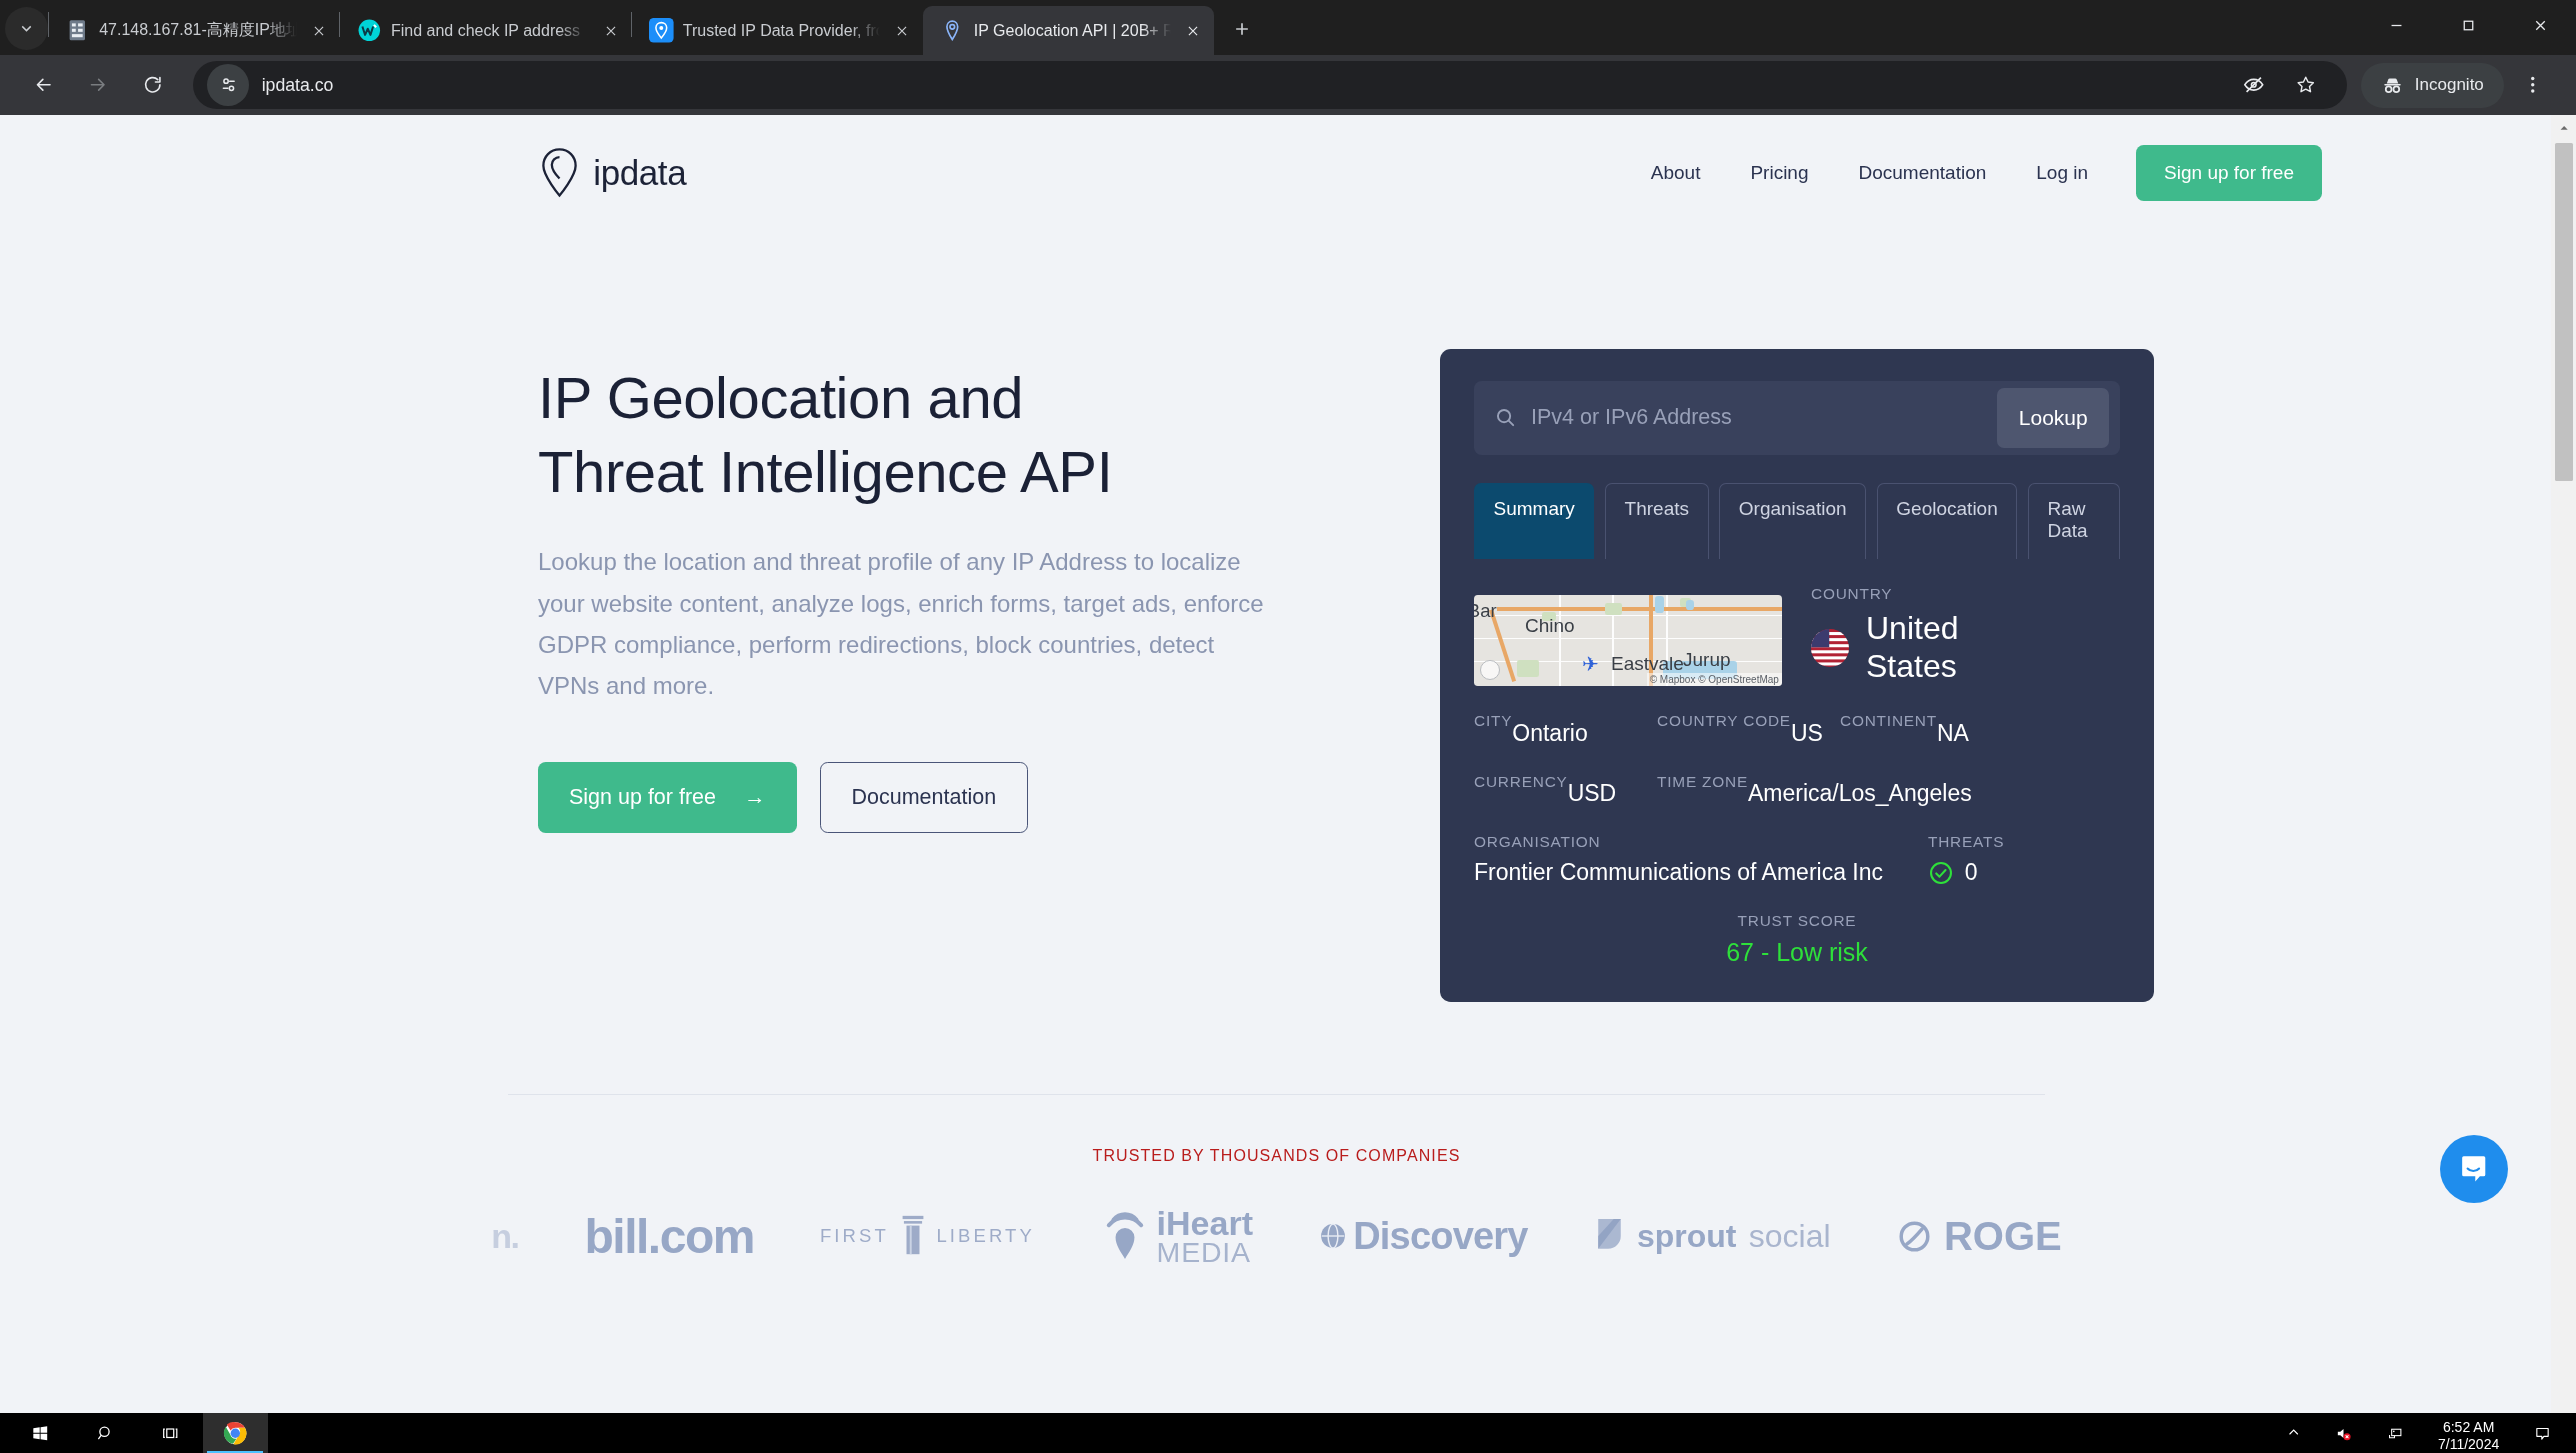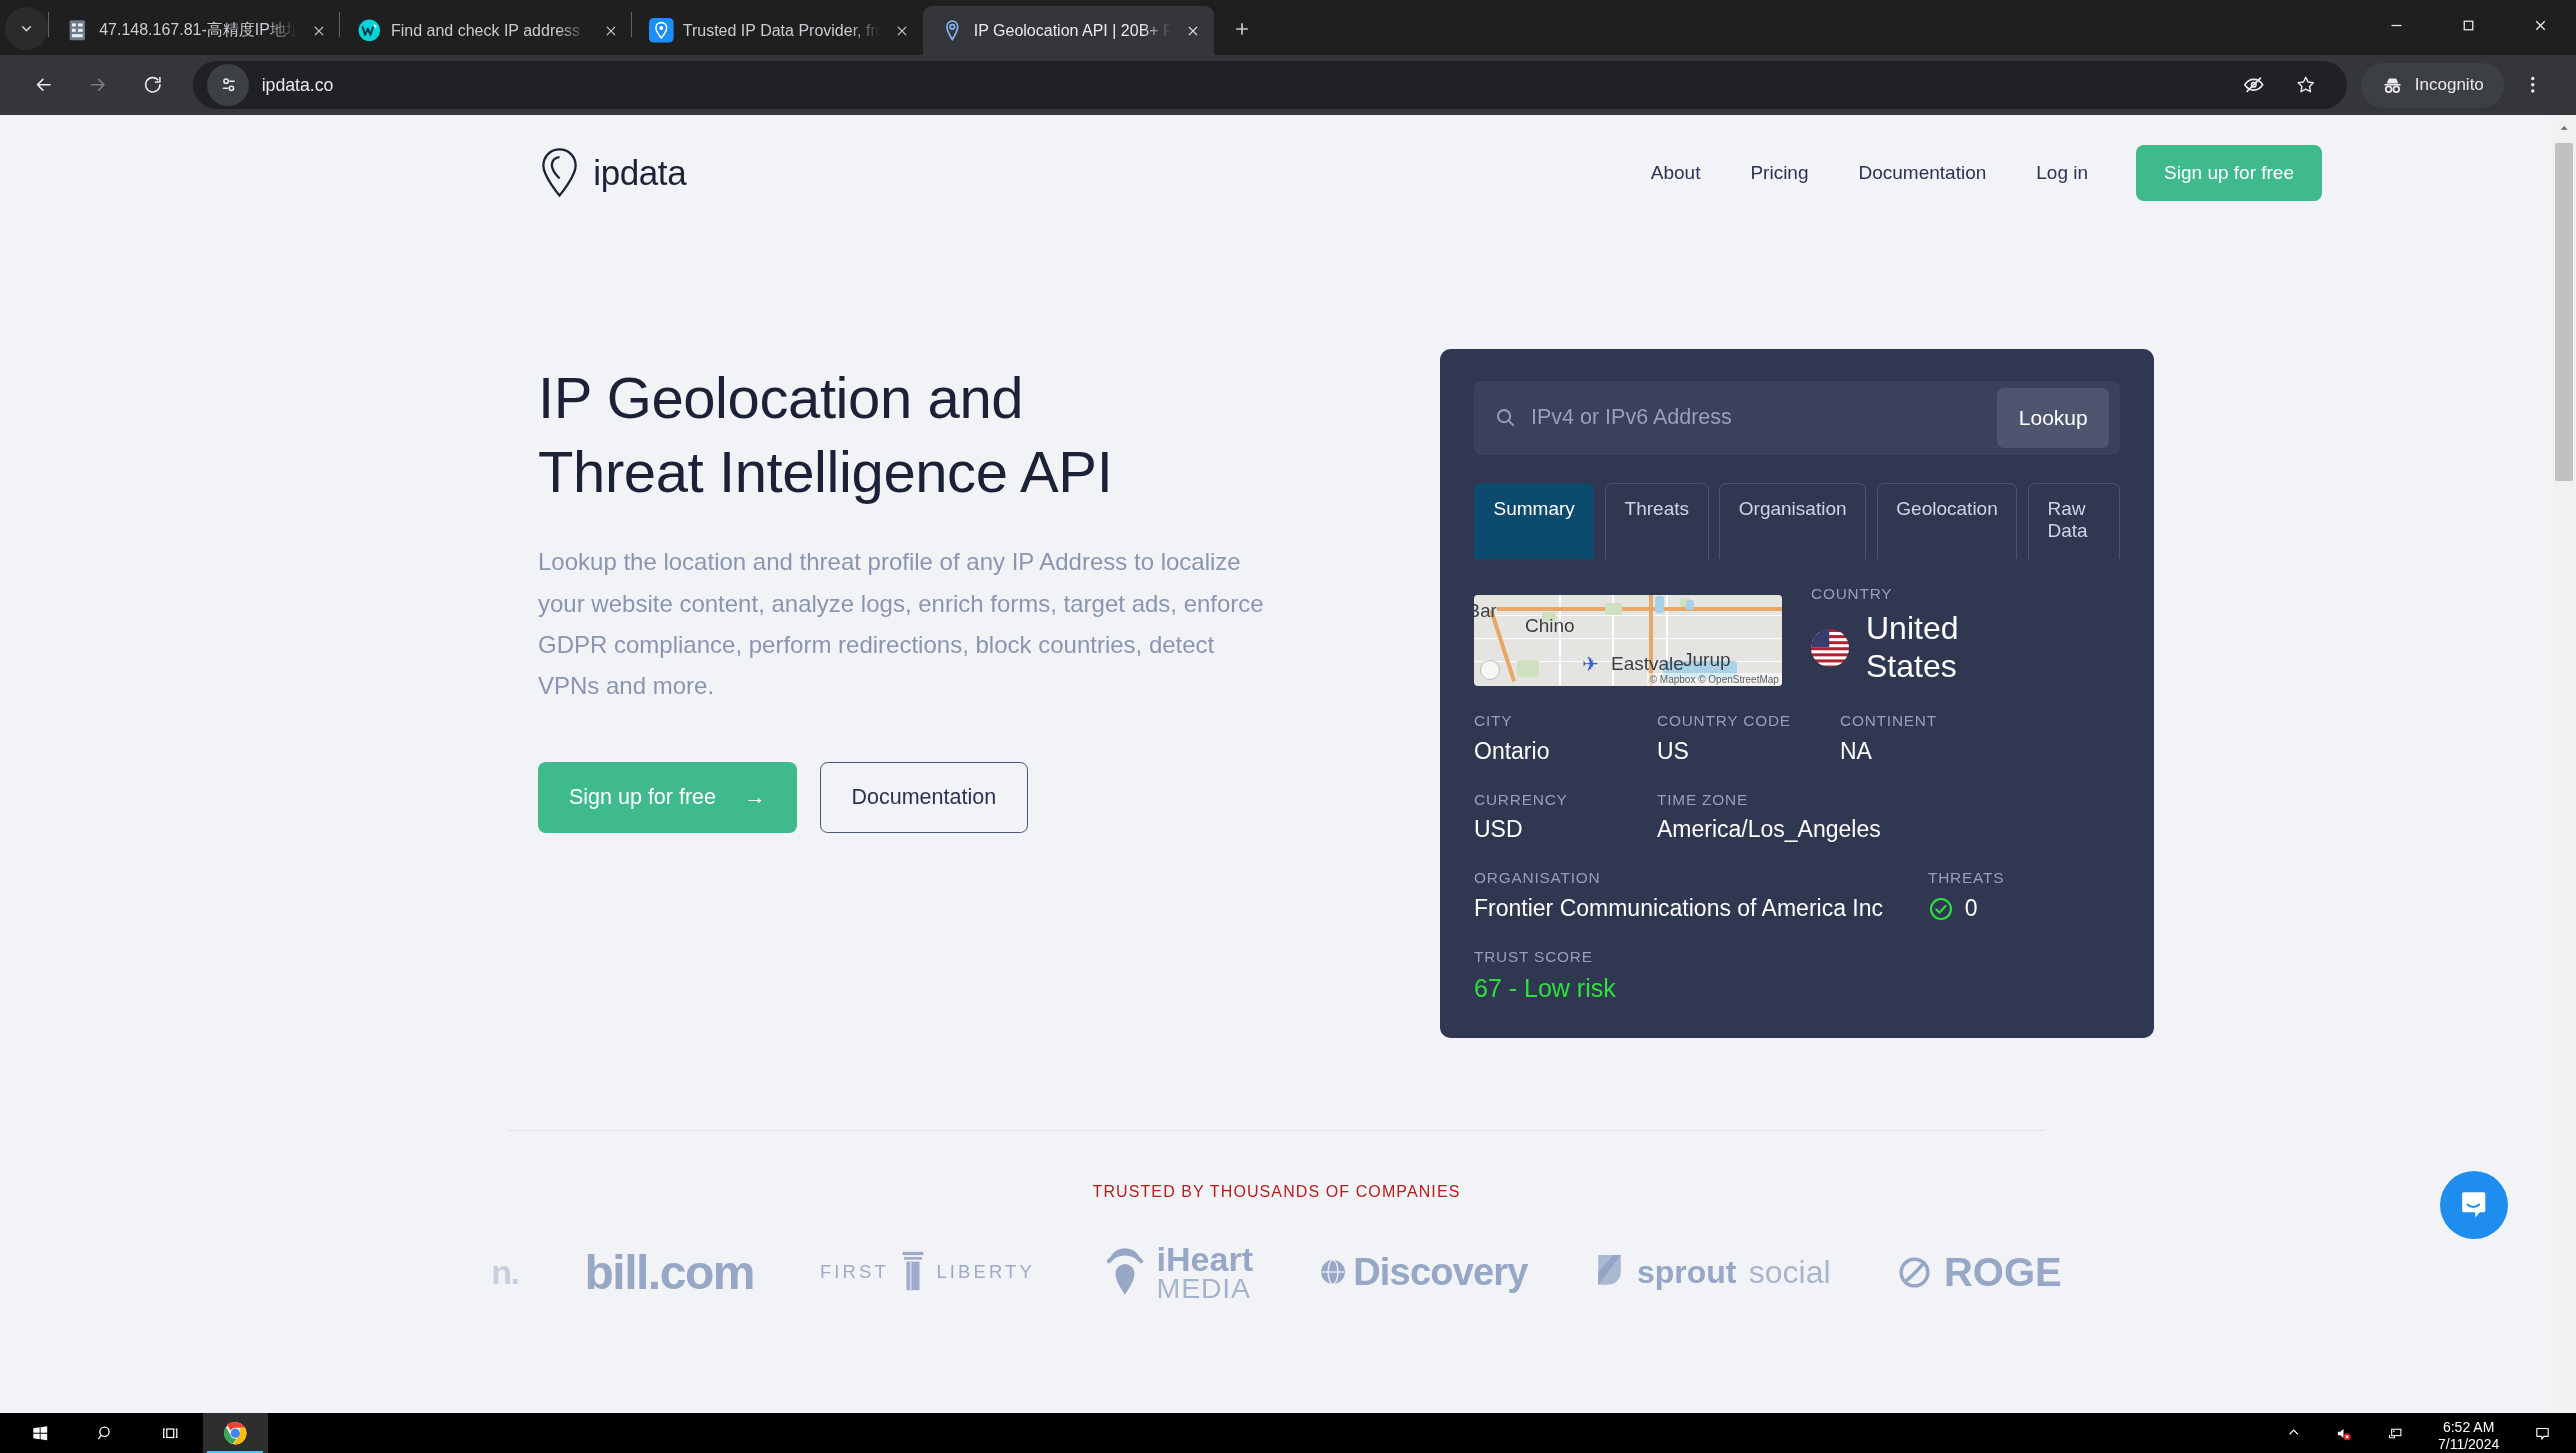--- a/index.html
+++ b/index.html
@@ -154,31 +154,31 @@
   }
   .mapthumb .mpin { position: absolute; color: #2f62d8; font-size: 20px; }
 
   .countrybox { padding-top: 4.6px; }
   .flabel { font-size: 15.4px; letter-spacing: 0.8px; color: #98a0b8; text-transform: uppercase; }
   .countryname { display: flex; align-items: center; gap: 17px; margin-top: 7.7px; }
   .flagcircle { width: 38px; height: 38px; border-radius: 50%; overflow: hidden; flex: 0 0 auto; position: relative; }
   .countrytext { font-size: 32px; line-height: 1.18; max-width: 177px; }
 
   .grid3 { display: flex; margin-top: 26px; }
-  .gcell { display: flex; flex-direction: column; }
+  .gcell { display: flex; }
   .gval { font-size: 23px; margin-top: 7.7px; }
   .c1 { width: 183px; } .c2 { width: 183px; }
 
   .orgrow { display: flex; margin-top: 26px; align-items: flex-start; }
   .orgcell { width: 454px; }
   .orgval { font-size: 23px; margin-top: 7.7px; }
   .threatval { display: flex; align-items: center; gap: 10.8px; margin-top: 7.7px; }
   .threatval svg { width: 26px; height: 26px; }
   .threatnum { font-size: 23px; }
-  .trustrow { margin-top: 26px; }
+  .trustrow { margin-top: 26px; text-align: center; }
   .trustval { font-size: 25px; color: #2ee03a; margin-top: 7.7px; }
 
   
   .divider { height: 0.8px; background: #dfe3eb; margin: 92px 508px 0 508px; }
   .trusted-label {
     text-align: center; font-size: 16px; letter-spacing: 1.1px;
     color: #b91c1c; margin-top: 52px; text-transform: uppercase;
   }
   .logos {
     display: flex; align-items: center; justify-content: center;

